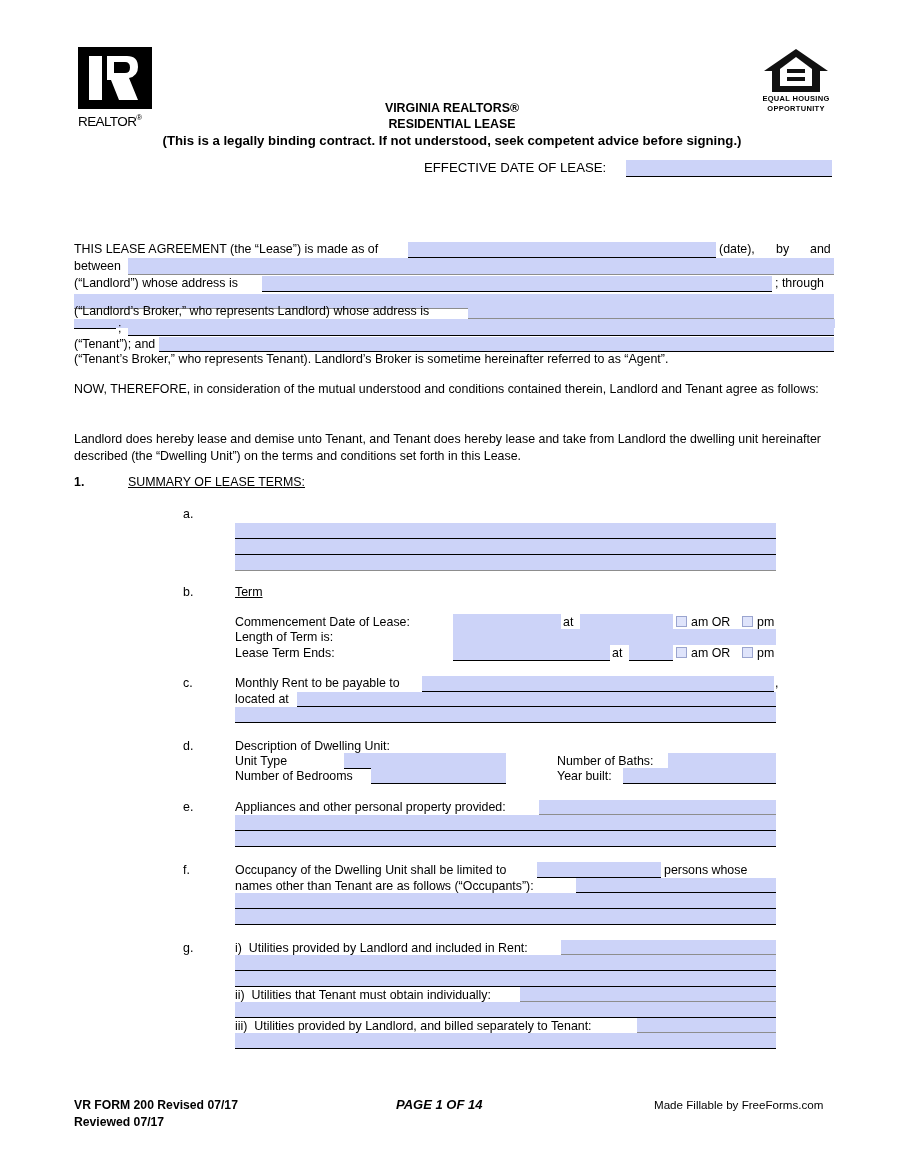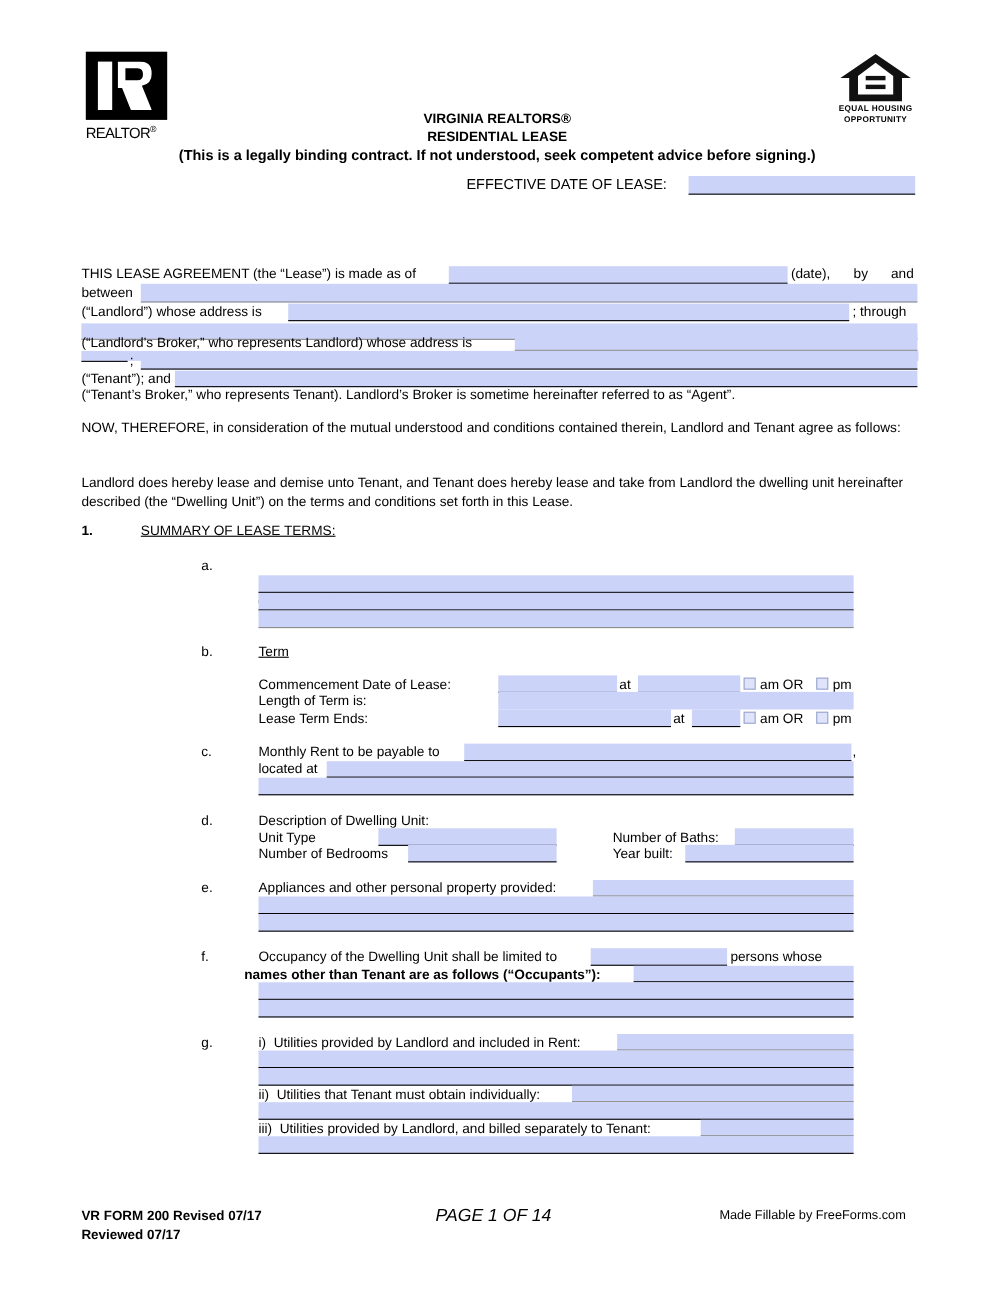--- a/index.html
+++ b/index.html
@@ -124,22 +124,22 @@
   .footer-left {
     position: absolute;
     left: 74px; top: 1097px;
     font-size: 12.2px;
     font-weight: bold;
     line-height: 16.5px;
   }
   .footer-center {
     position: absolute;
     left: 396px; top: 1097px;
-    font-size: 16px;
-    font-weight: normal;
+    font-size: 13px;
+    font-weight: bold;
     font-style: italic;
   }
   .footer-right {
     position: absolute;
     left: 654px; top: 1098px;
     font-size: 11.6px;
   }
 </style>
 </head>
 <body>
@@ -271,21 +271,21 @@
   <div class="txt" style="left:235px; top:799px;">Appliances and other personal property provided:</div>
   <div class="field soft" style="left:539px; top:800px; width:237px; height:15px;"></div>
   <div class="field ruled" style="left:235px; top:815px; width:541px; height:16px;"></div>
   <div class="field ruled" style="left:235px; top:831px; width:541px; height:16px;"></div>
 
   <div class="txt" style="left:183px; top:862px;">f.</div>
   <div class="txt" style="left:235px; top:862px;">Occupancy of the Dwelling Unit shall be limited to</div>
   <div class="field ruled" style="left:537px; top:862px; width:124px; height:16px;"></div>
   <div class="txt" style="left:664px; top:862px;">persons whose</div>
 
-  <div class="txt" style="left:222px; top:878px;font-weight:bold;">names other than Tenant are as follows (“Occupants”):</div>
+  <div class="txt" style="left:235px; top:878px;">names other than Tenant are as follows (“Occupants”):</div>
   <div class="field ruled" style="left:576px; top:878px; width:200px; height:15px;"></div>
   <div class="field ruled" style="left:235px; top:893px; width:541px; height:16px;"></div>
   <div class="field ruled" style="left:235px; top:909px; width:541px; height:16px;"></div>
 
   <div class="txt" style="left:183px; top:940px;">g.</div>
 
   <div class="txt" style="left:235px; top:940px;">i)  Utilities provided by Landlord and included in Rent:</div>
   <div class="field soft" style="left:561px; top:940px; width:215px; height:15px;"></div>
   <div class="field ruled" style="left:235px; top:955px; width:541px; height:16px;"></div>
   <div class="field ruled" style="left:235px; top:971px; width:541px; height:16px;"></div>

